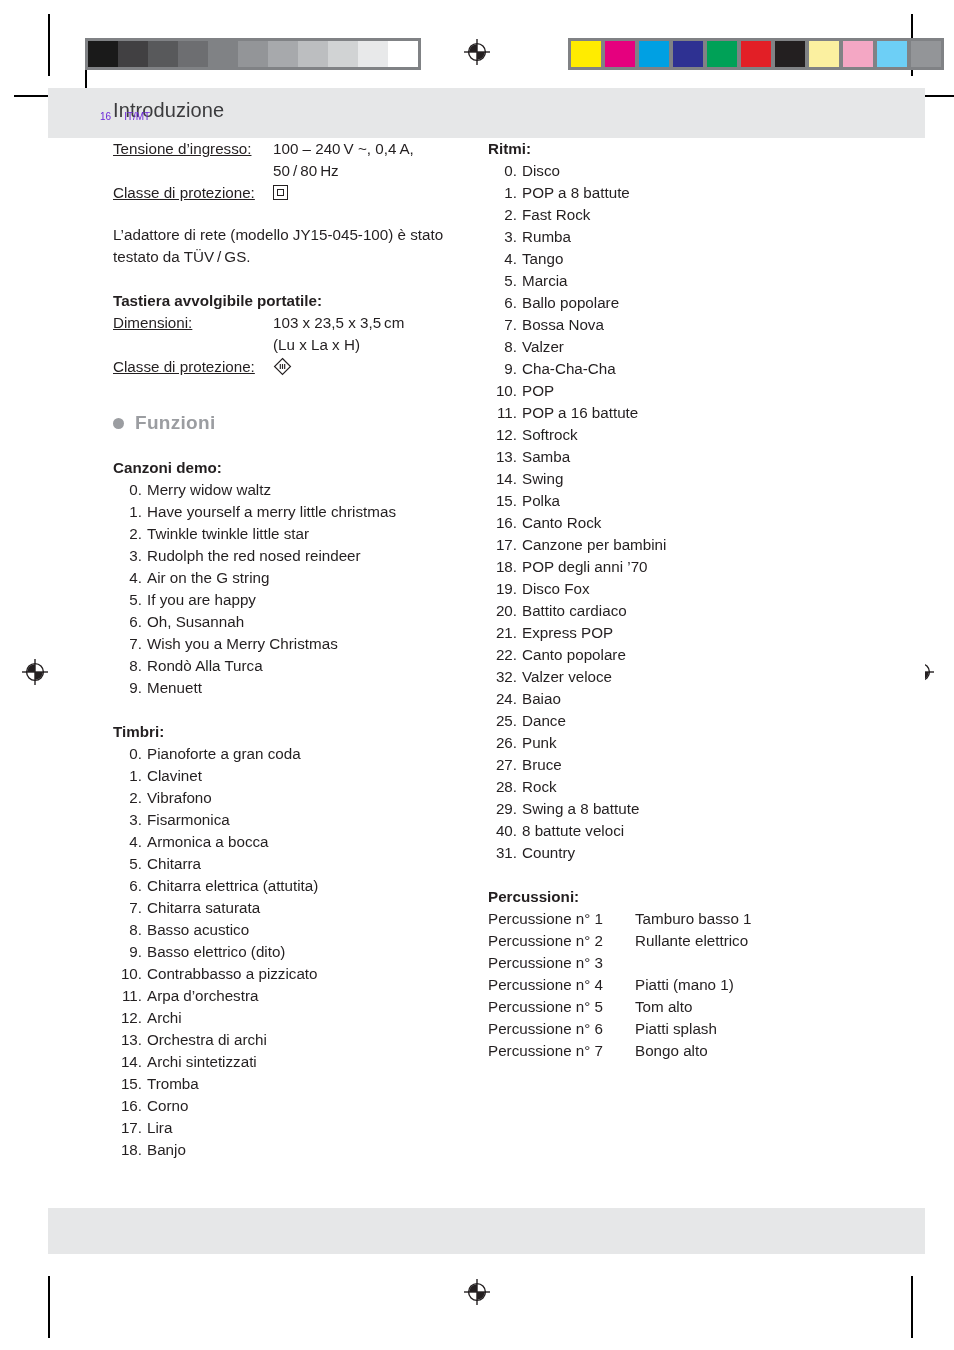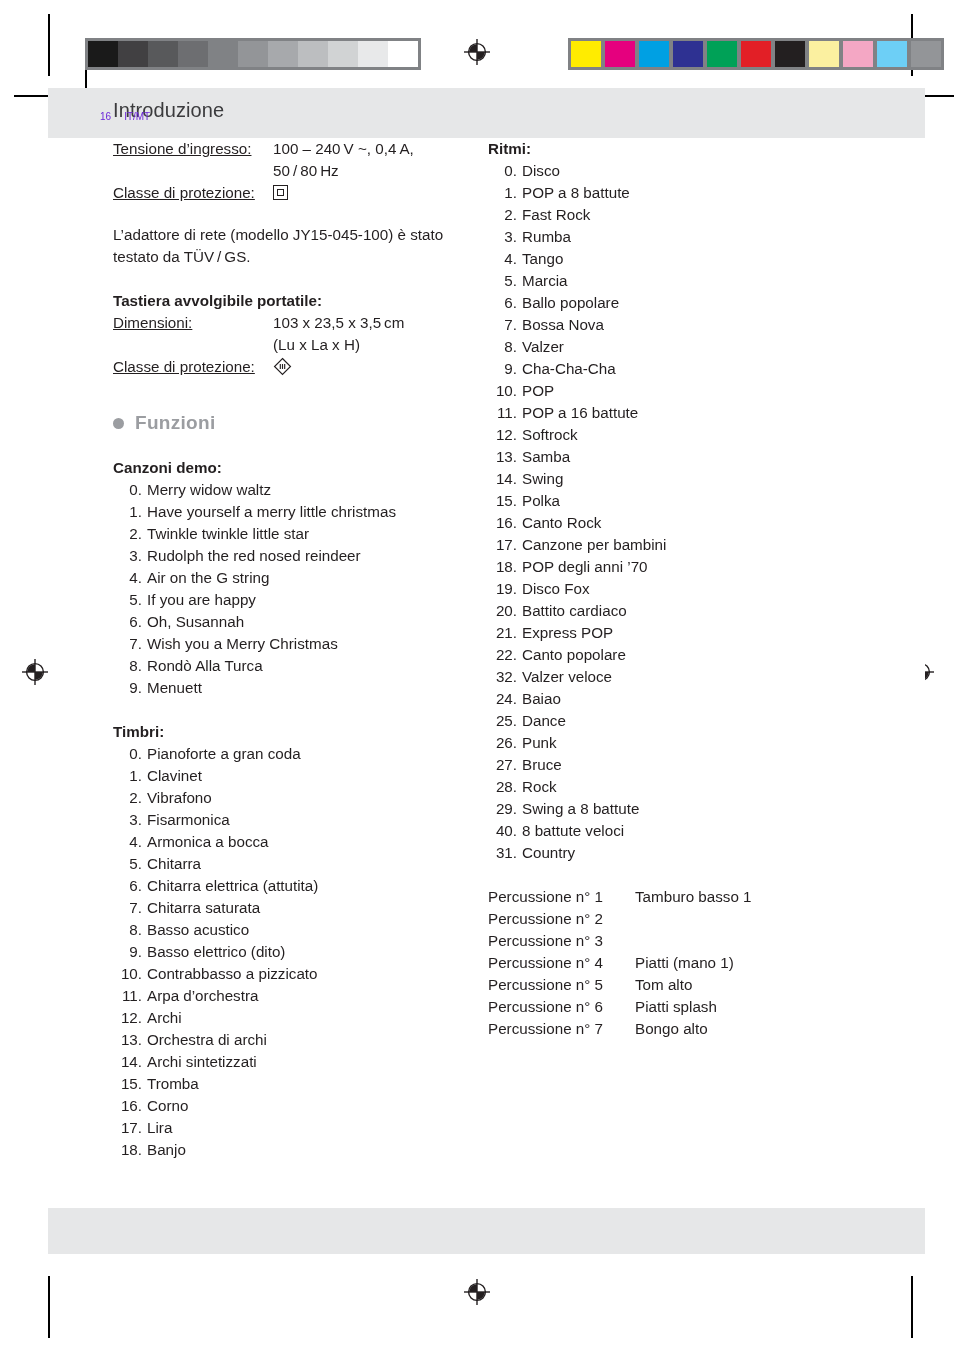--- a/index.html
+++ b/index.html
@@ -579,27 +579,29 @@
             <span class="txt">8 battute veloci</span>
           </li>
           <li>
             <span class="num">31.</span>
             <span class="txt">Country</span>
           </li>
         </ol>
 
       <div style="height:22px;"></div>
 
+      <h3 class="sub">Percussioni:</h3>
       <div id="percussion-list">
           <div class="perc-row">
             <div class="perc-a">Percussione n° 1</div>
             <div class="perc-b">Tamburo basso 1</div>
           </div>
           <div class="perc-row">
             <div class="perc-a">Percussione n° 2</div>
+            <div class="perc-b">Rullante elettrico</div>
           </div>
           <div class="perc-row">
             <div class="perc-a">Percussione n° 3</div>
           </div>
           <div class="perc-row">
             <div class="perc-a">Percussione n° 4</div>
             <div class="perc-b">Piatti (mano 1)</div>
           </div>
           <div class="perc-row">
             <div class="perc-a">Percussione n° 5</div>

